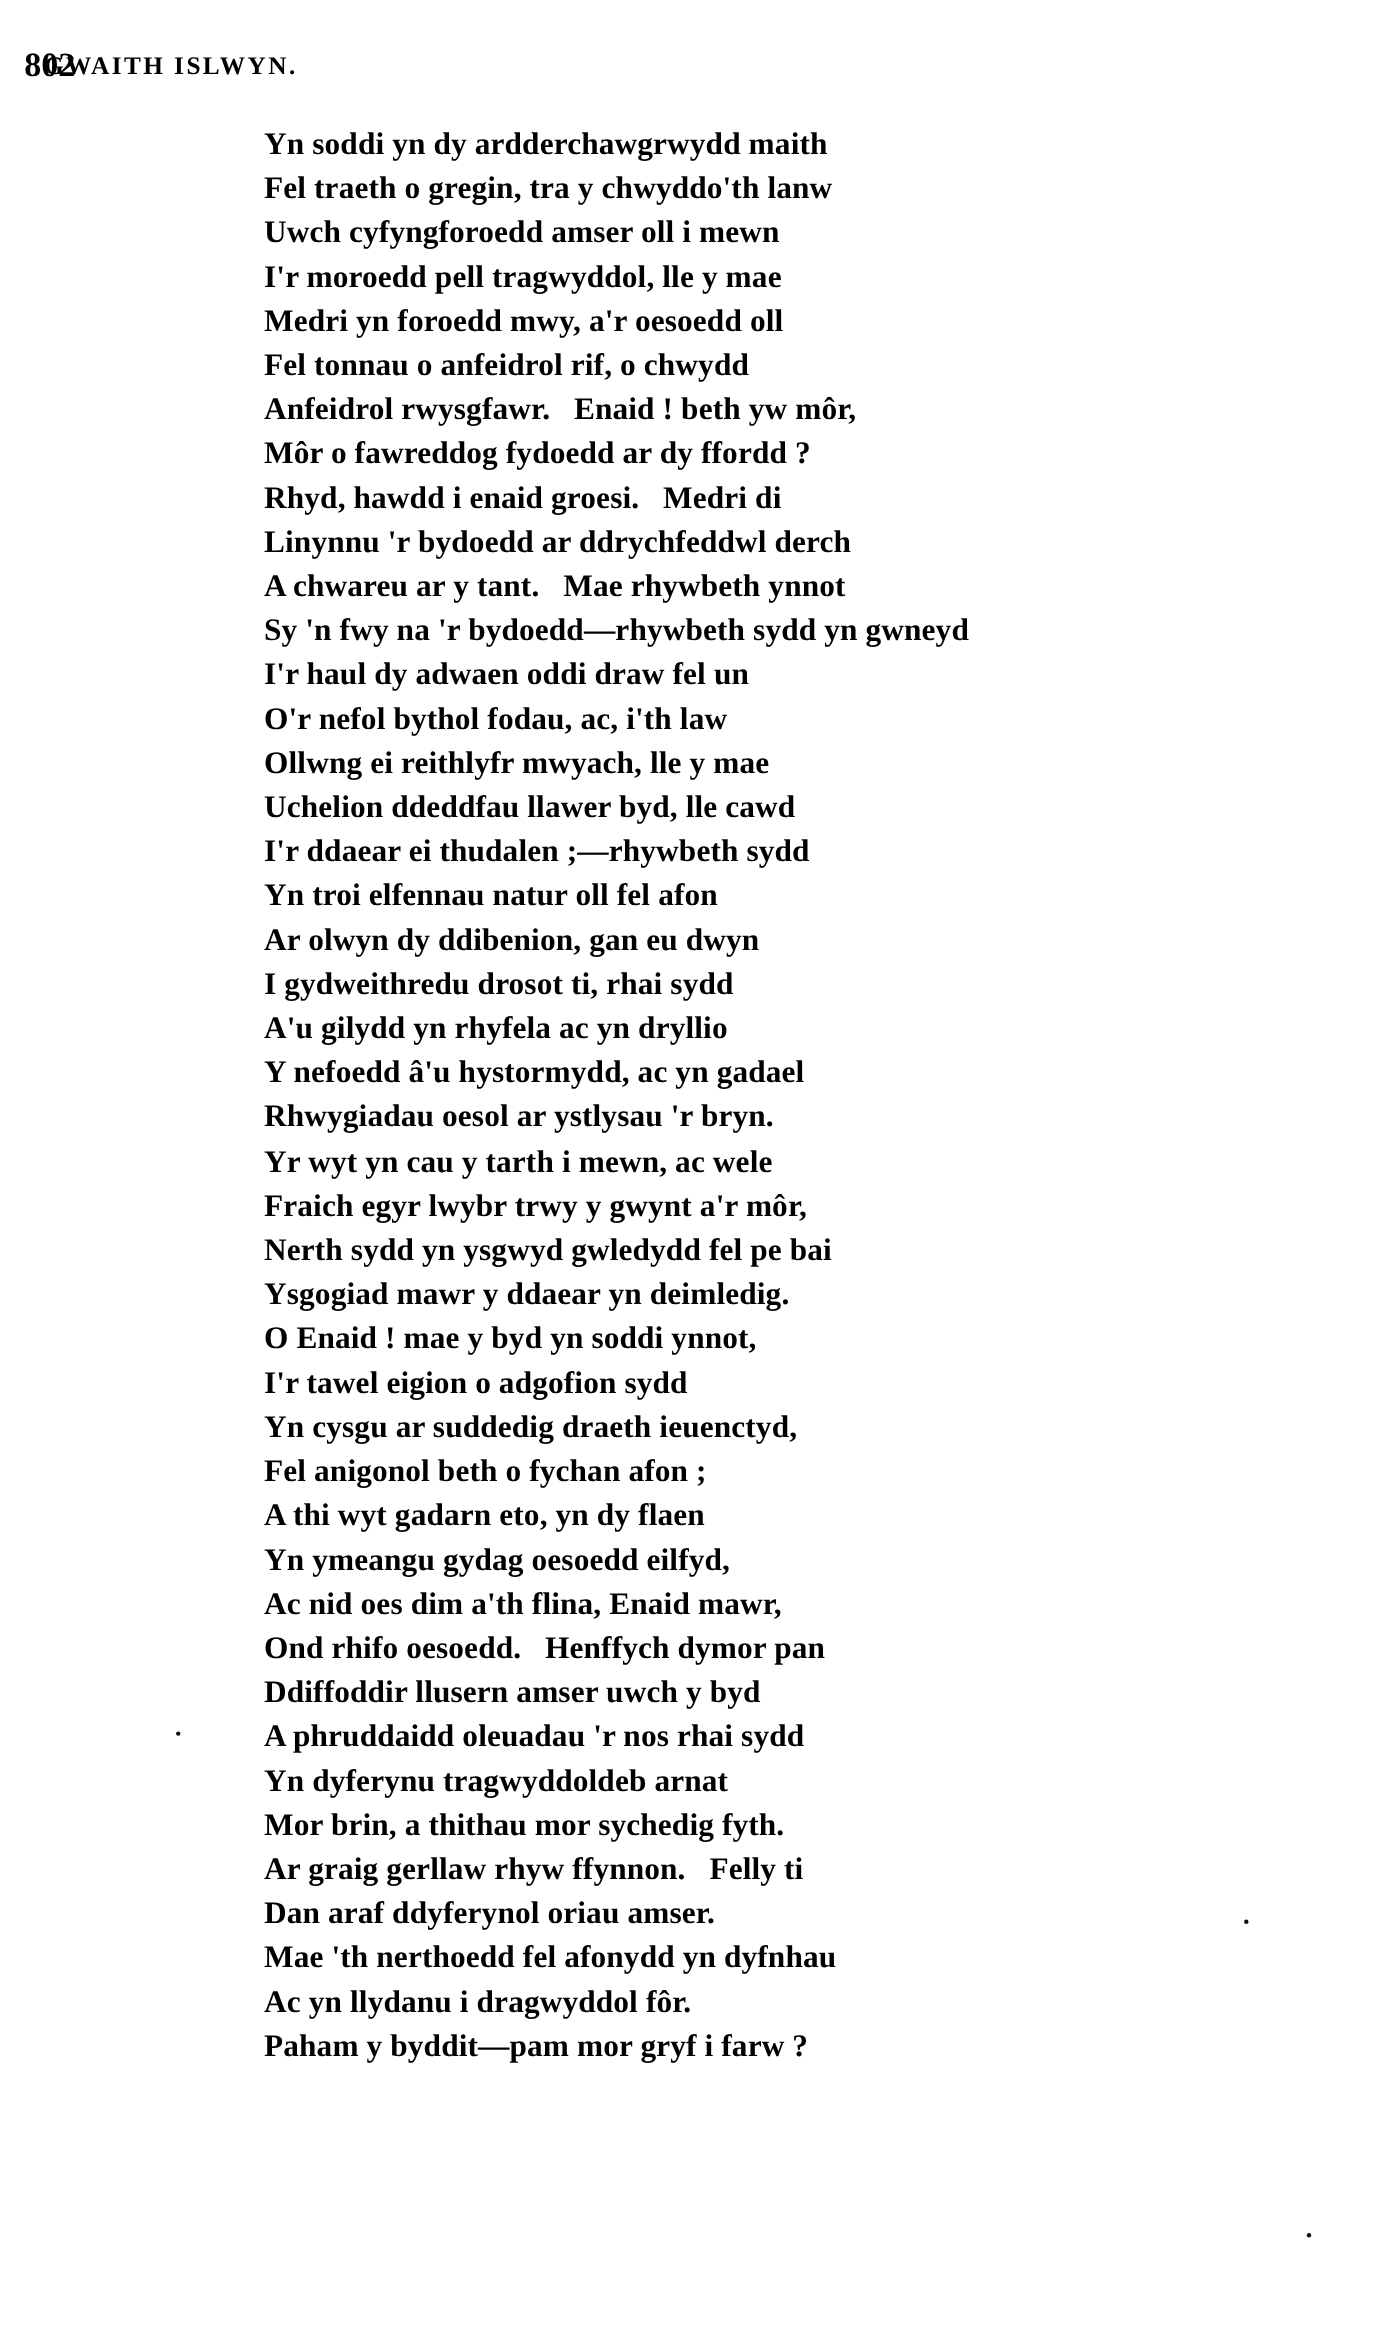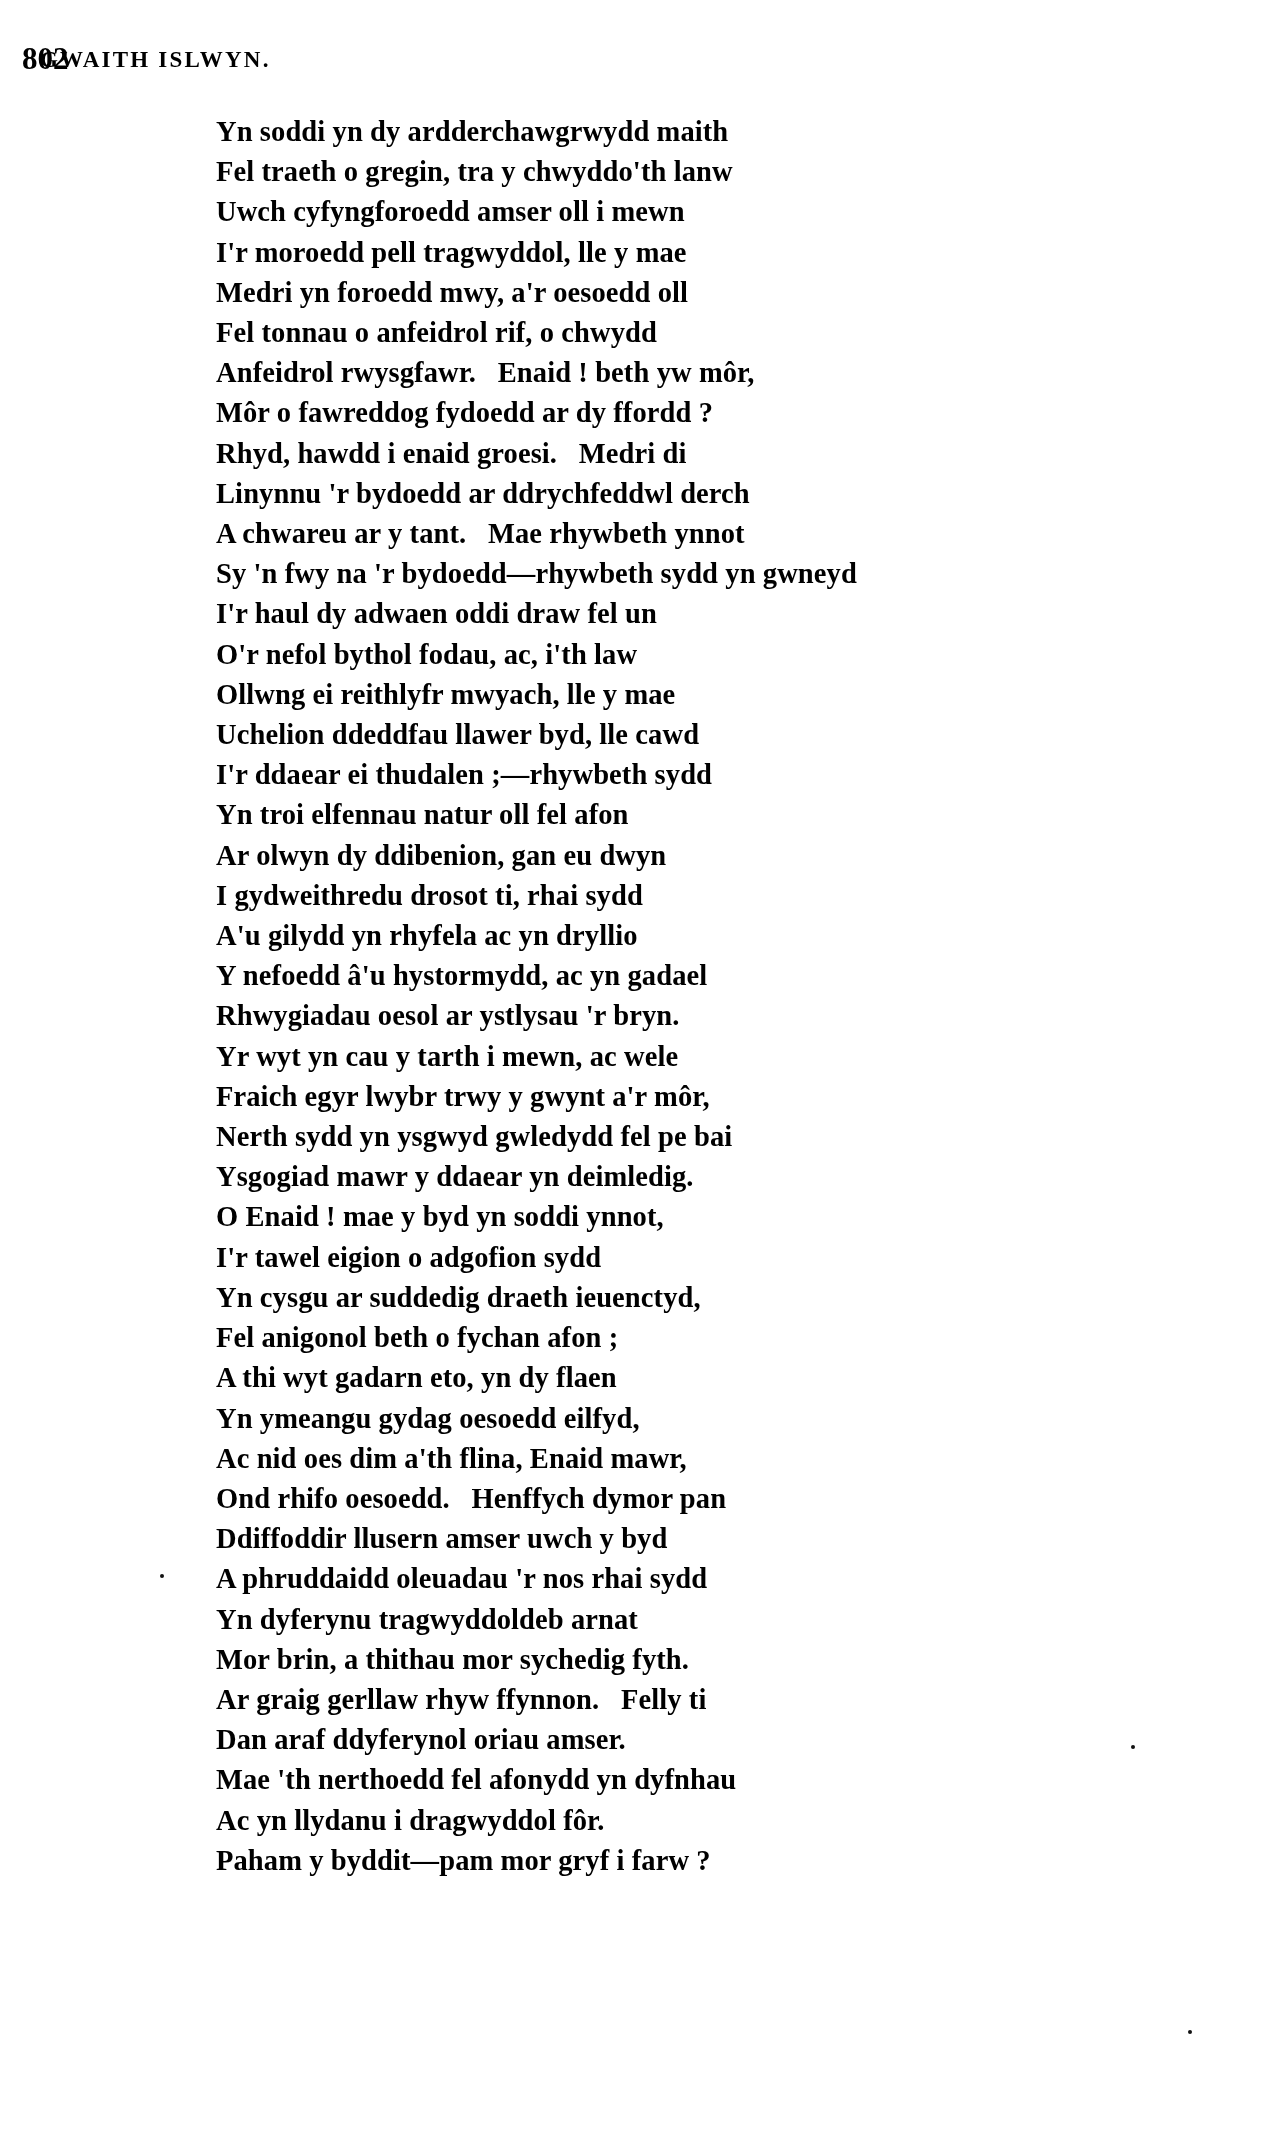--- a/index.html
+++ b/index.html
@@ -46,21 +46,21 @@
     text-align: left;
     font-size: 23px;
     font-weight: bold;
     letter-spacing: 2.2px;
     font-family: "Liberation Serif", serif;
     text-indent: 40px;
   }
   .poem {
     position: absolute;
     top: 112px;
-    left: 216px;
+    left: 240px;
     width: 1010px;
   }
   .line {
     font-size: 28.5px;
     line-height: 40.2px;
     white-space: pre;
     letter-spacing: 0.1px;
     font-family: "Liberation Serif", serif;
     font-weight: 600;
   }

